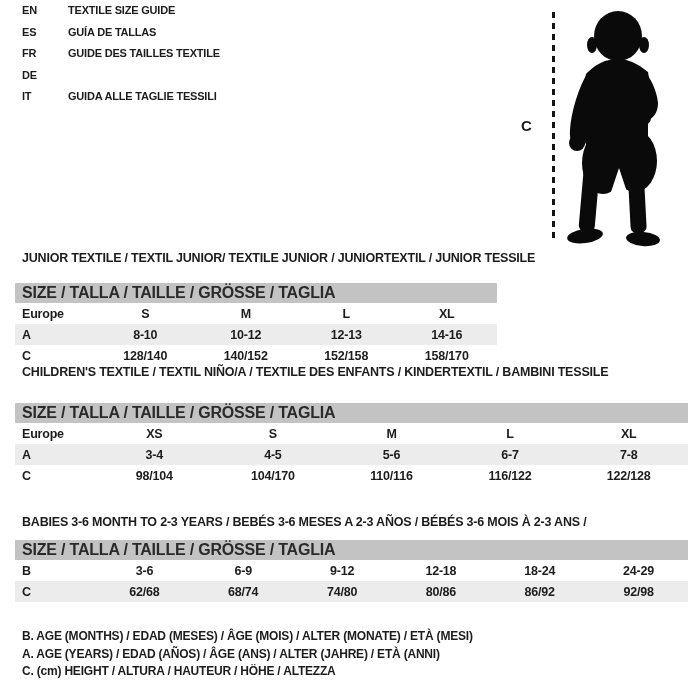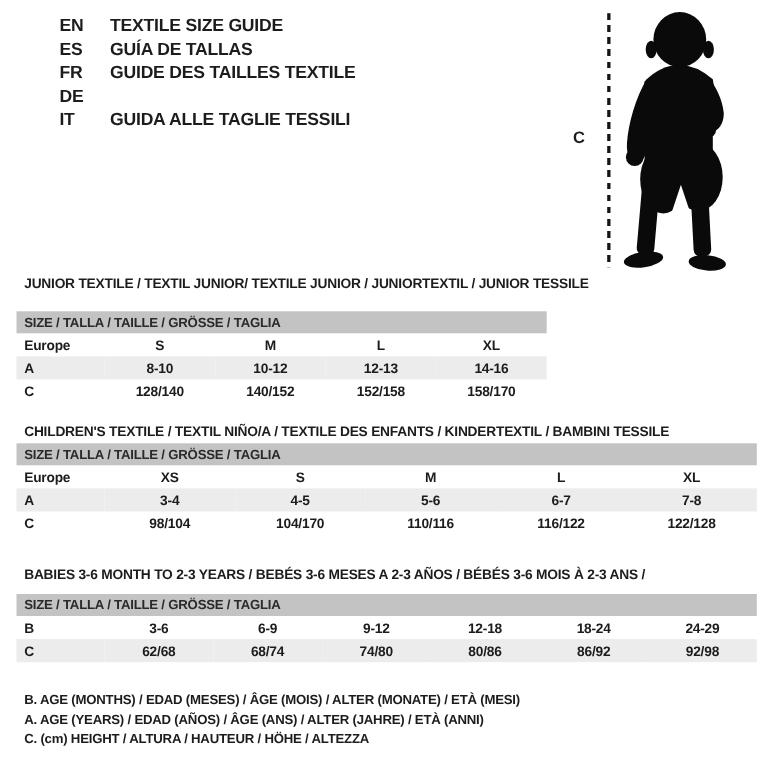--- a/index.html
+++ b/index.html
@@ -4,45 +4,45 @@
 <style>
   * { margin:0; padding:0; box-sizing:border-box; }
   html,body { background:#ffffff; }
   .page {
     position:relative; width:700px; height:700px; background:#ffffff;
     font-family:"Liberation Sans", sans-serif; font-weight:bold;
     color:#1c1c1c; overflow:hidden; letter-spacing:-0.2px;
   }
 
   
-  .lang-list { position:absolute; left:22px; top:13px; font-size:16px; line-height:21.5px;margin-left:32px; }
+  .lang-list { position:absolute; left:22px; top:0; font-size:11px; line-height:21.5px; }
   .lang-row { display:flex; }
   .lang-code { width:46px; flex:0 0 46px; }
 
   
   .height-line {
     position:absolute; left:552px; top:12px; width:3px; height:231px;
     background:repeating-linear-gradient(to bottom, #141414 0 6px, transparent 6px 11px);
   }
   .c-label { position:absolute; left:521px; top:117px; font-size:15px; }
   .toddler-svg { position:absolute; left:558px; top:8px; width:112px; height:240px; }
 
   
   .section-title { position:absolute; left:22px; font-size:12.5px; line-height:17px; white-space:nowrap; }
   .title-junior   { top:250px;text-align:center; }
-  .title-children { top:384px; }
+  .title-children { top:364px; }
   .title-babies   { top:496px;margin-top:18px; }
 
   
   table.size-table { position:absolute; left:15px; border-collapse:collapse; table-layout:fixed; }
   .tbl-junior   { top:283px; width:482px; }
   .tbl-children { top:403px; width:673px; }
   .tbl-babies   { top:540px; width:673px; }
   table.size-table th {
-    background:#c3c3c3; text-align:left; font-size:12px; font-weight:bold;
+    background:#c3c3c3; text-align:left; font-size:16px; font-weight:bold;
     height:20px; padding:0 0 0 7px; color:#2a2a2a; white-space:nowrap;
   }
   table.size-table td { height:21px; font-size:12.5px; text-align:center; white-space:nowrap; }
   table.size-table td.row-label { text-align:left; padding-left:7px; width:80px; }
   tr.shaded td { background:#ececec; }
 
   
   .legend { position:absolute; left:22px; top:628px; font-size:12px; line-height:17.5px; }
 </style>
 </head>

